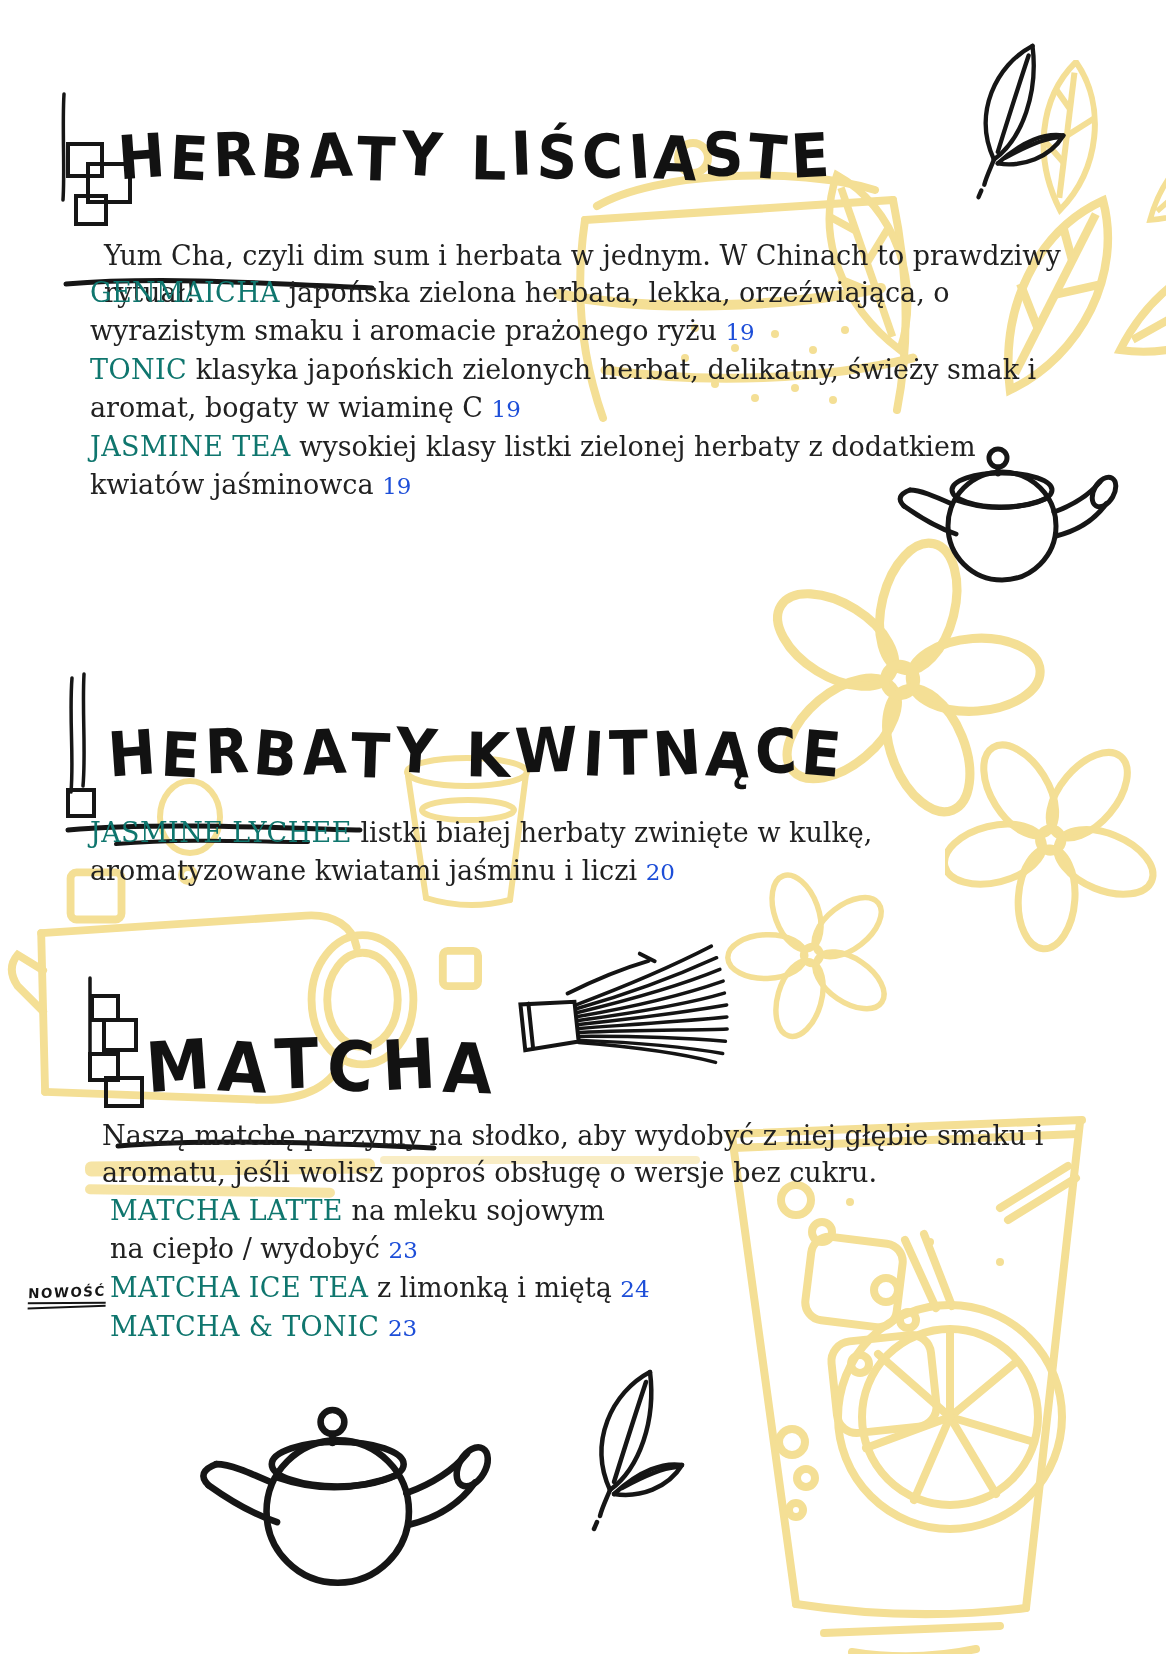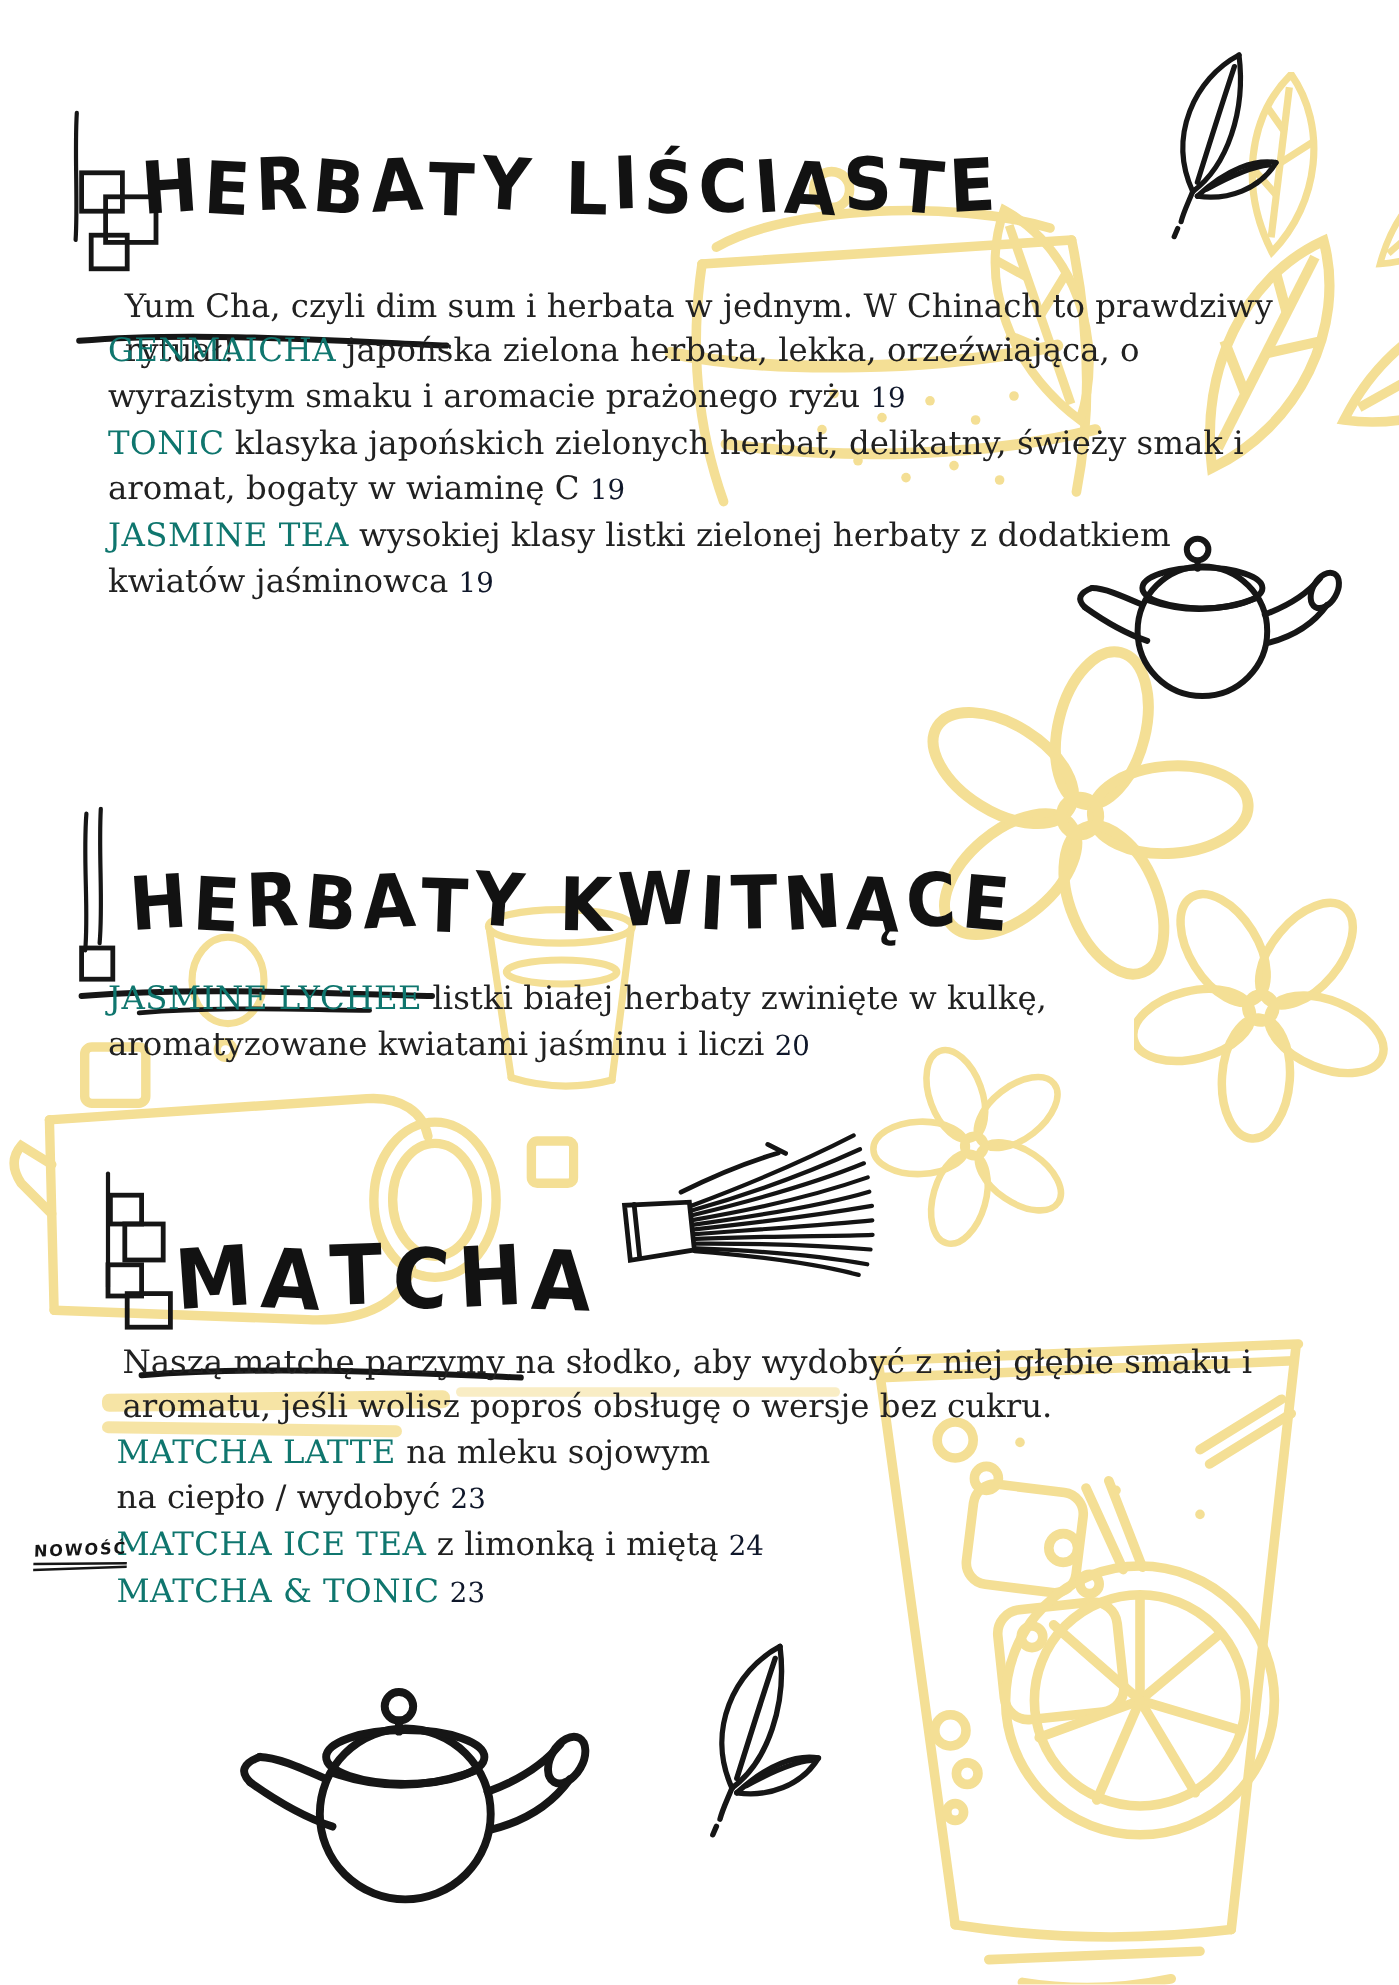--- a/index.html
+++ b/index.html
@@ -12,24 +12,24 @@
   .hand span{display:inline-block;}
   .title-1{top:86px;left:118px;font-size:56px;letter-spacing:5px;}
   .title-2{top:682px;left:108px;font-size:57px;letter-spacing:5px;}
   .title-3{top:986px;left:146px;font-size:64px;letter-spacing:8px;}
   .intro{font-size:27px;line-height:37px;}
   .intro-1{top:210px;left:104px;width:960px;}
   .intro-3{top:1090px;left:102px;width:1000px;}
   .items{font-size:27px;line-height:38px;width:950px;}
   .items-1{top:274px;left:90px;}
   .items-2{top:814px;left:90px;width:965px;}
-  .items-3{top:1192px;left:97px;}
+  .items-3{top:1192px;left:110px;}
   .item{margin:0;}
   .item b{font-weight:400;letter-spacing:.4px;color:#0f766e;}
-  .price{font-size:23px;color:#0f172a;}
+  .price{font-size:23px;color:#1d4ed8;}
   .badge{position:absolute;z-index:2;top:1284px;left:28px;
          font-family:"DejaVu Sans",sans-serif;font-size:13.5px;font-weight:700;
          letter-spacing:1.5px;color:#161616;transform:rotate(-2deg) skewX(-4deg);
          border-bottom:2px solid #161616;padding-bottom:2px;}
   .badge::after{content:"";display:block;height:0;border-bottom:2px solid #161616;
          margin-top:2px;transform:rotate(1.5deg);}
   .hl{position:absolute;z-index:0;background:#f4df95;opacity:.85;border-radius:6px;}
   svg{display:block;}
 </style>
 </head>

